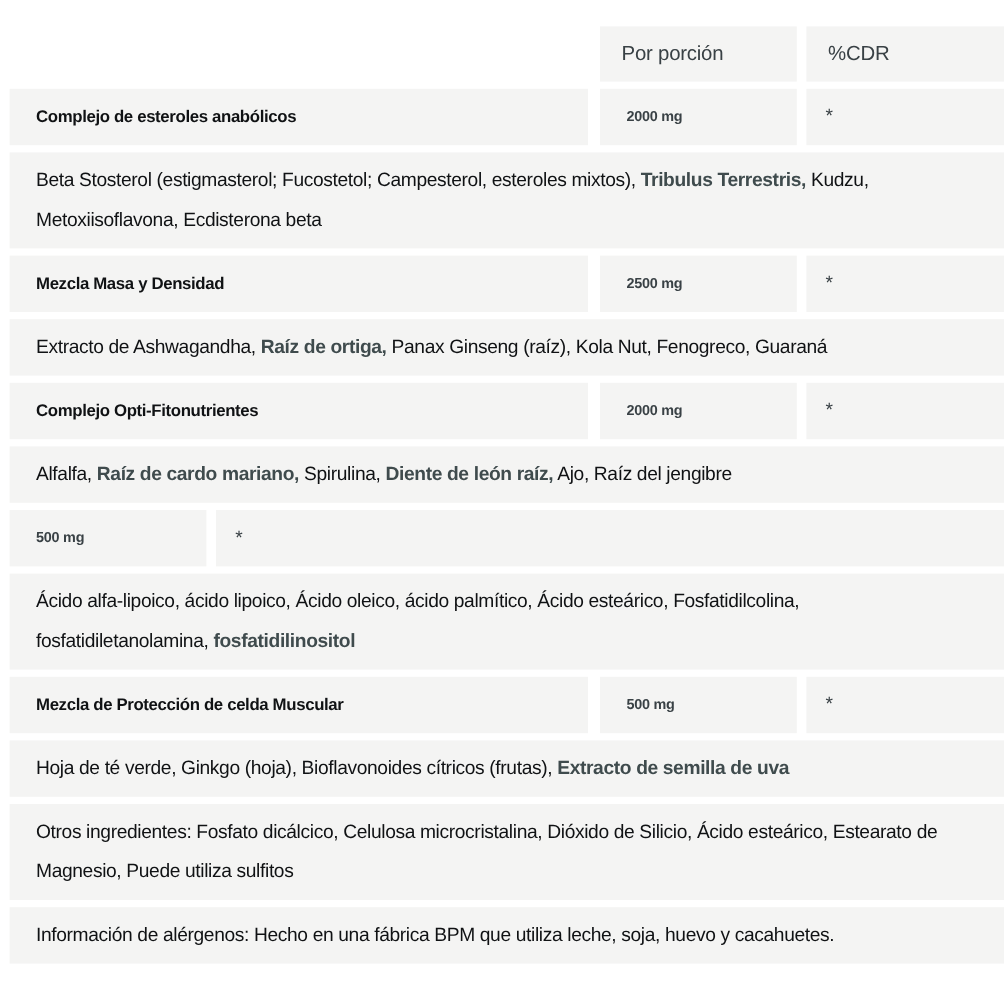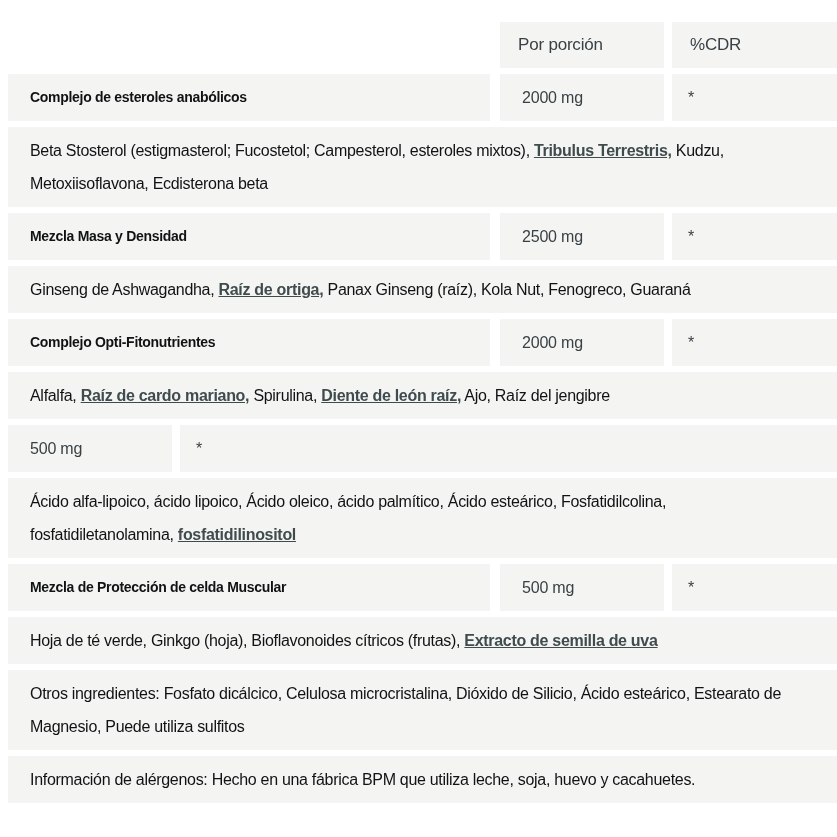--- a/index.html
+++ b/index.html
@@ -30,42 +30,42 @@
   .label-cell {
     width: 482px; margin-right: 10px;
     padding: 7px 20px 7px 22px;
     font-size: 14px; font-weight: 700;
     line-height: 33px; letter-spacing: -0.3px;
     color: var(--black, #101214);
   }
   .amount-cell {
     width: 164px; margin-right: 8px;
     padding: 7px 8px 7px 22px;
-    font-size: 16px; font-weight: 400;
+    font-size: 12px; font-weight: 700;
     line-height: 33px; letter-spacing: -0.2px;
     color: var(--muted, #394145);
   }
   .cdr-cell {
     flex: 1;
     padding: 7px 8px 7px 16px;
     font-size: 16px; font-weight: 400;
     line-height: 33px;
     color: var(--muted, #394145);
   }
 
   
   .full-cell {
     flex: 1;
     padding: 7px 26px 7px 22px;
     font-size: 16px; font-weight: 700;
     line-height: 33px; letter-spacing: -0.3px;
     color: var(--black, #101214);
   }
   .seg-black { color: var(--black, #101214); font-weight: 400; }
-  .seg-gray  { color: var(--gray, #3f4b4d);  font-weight: 600; text-decoration: underline; }
+  .seg-gray  { color: var(--gray, #3f4b4d);  font-weight: 600; }
 </style>
 </head>
 <body style="background: rgb(255, 255, 255);">
 
 <div class="panel">
   <div class="row header-row">
     <div class="header-spacer"></div>
     <div class="cell head amount-col">Por porción</div>
     <div class="cell head cdr-col">%CDR</div>
   </div>
@@ -77,21 +77,21 @@
       </div>
       <div class="row">
         <div class="cell full-cell"><span class="seg-black">Beta Stosterol (estigmasterol; Fucostetol; Campesterol, esteroles mixtos), </span><span class="seg-gray">Tribulus Terrestris,</span><span class="seg-black"> Kudzu, Metoxiisoflavona, Ecdisterona beta</span></div>
       </div>
       <div class="row">
         <div class="cell label-cell">Mezcla Masa y Densidad</div>
         <div class="cell amount-cell">2500 mg</div>
         <div class="cell cdr-cell">*</div>
       </div>
       <div class="row">
-        <div class="cell full-cell"><span class="seg-black">Ginseng de Ashwagandha, </span><span class="seg-gray">Raíz de ortiga,</span><span class="seg-black"> Panax Ginseng (raíz), Kola Nut, Fenogreco, Guaraná</span></div>
+        <div class="cell full-cell"><span class="seg-black">Extracto de Ashwagandha, </span><span class="seg-gray">Raíz de ortiga,</span><span class="seg-black"> Panax Ginseng (raíz), Kola Nut, Fenogreco, Guaraná</span></div>
       </div>
       <div class="row">
         <div class="cell label-cell">Complejo Opti-Fitonutrientes</div>
         <div class="cell amount-cell">2000 mg</div>
         <div class="cell cdr-cell">*</div>
       </div>
       <div class="row">
         <div class="cell full-cell"><span class="seg-black">Alfalfa, </span><span class="seg-gray">Raíz de cardo mariano,</span><span class="seg-black"> Spirulina, </span><span class="seg-gray">Diente de león raíz,</span><span class="seg-black"> Ajo, Raíz del jengibre</span></div>
       </div>
       <div class="row">

